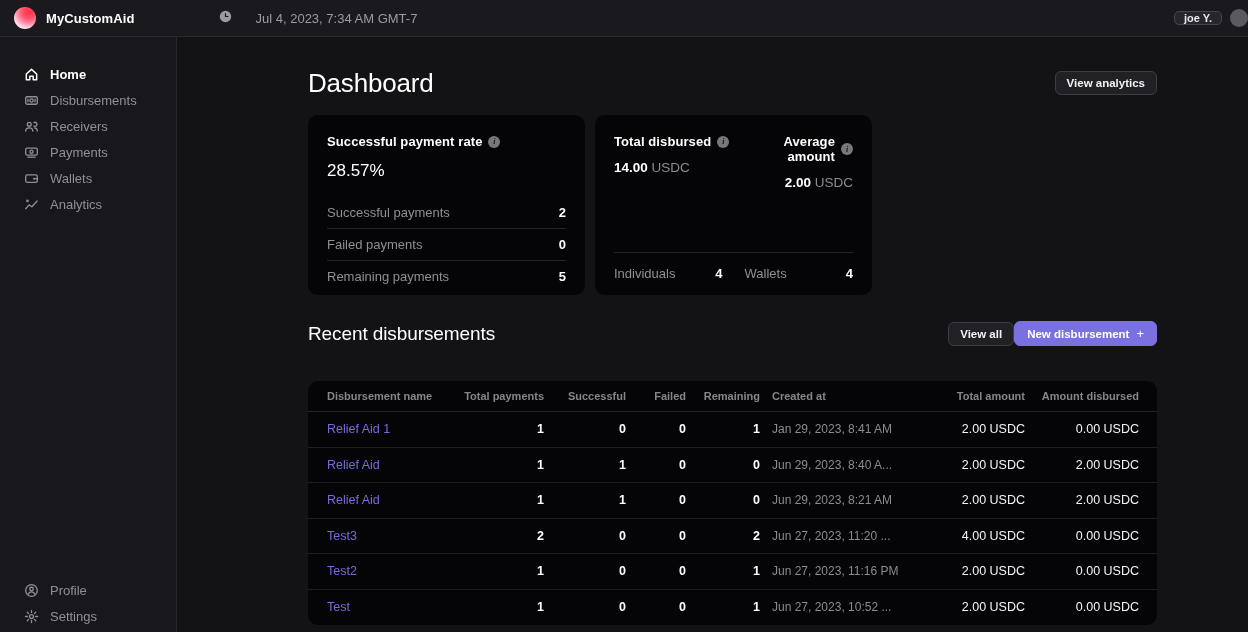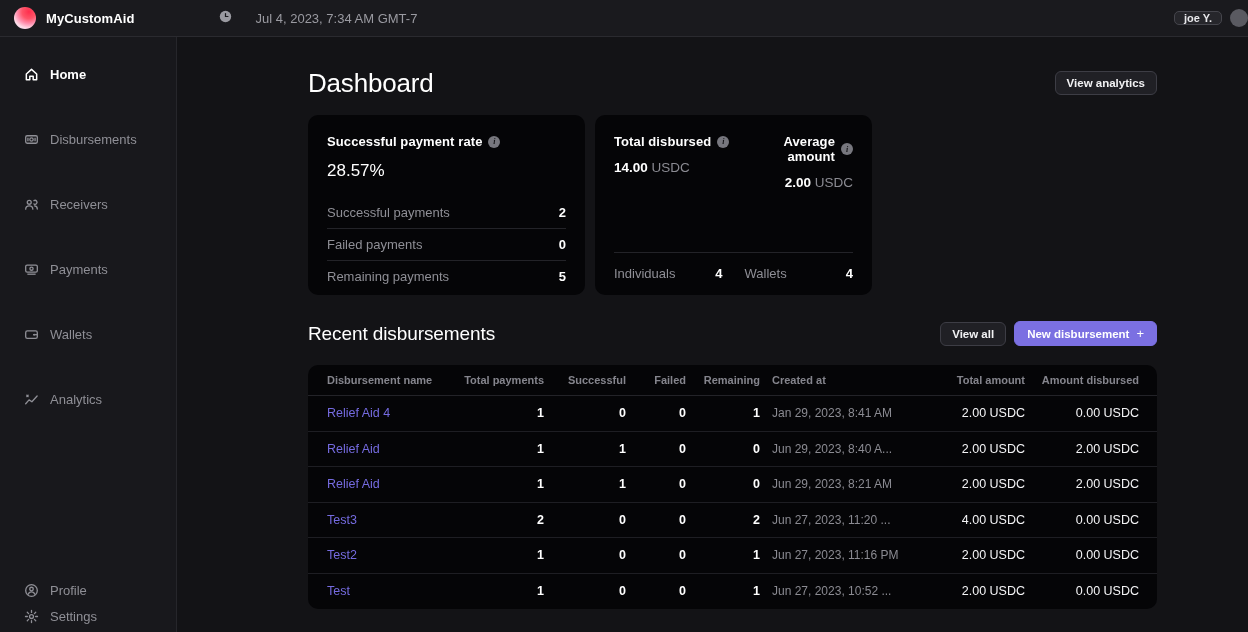--- a/index.html
+++ b/index.html
@@ -29,21 +29,21 @@
     background:#26262b; border:1px solid #45454c; border-radius:5px;
     color:#e9e9ec; font-size:11px; font-weight:600; padding:0 9px;
     font-family:inherit; cursor:pointer;
   }
   .avatar { width:18px; height:18px; border-radius:50%; background:#5a5a61; margin-right:-16px; flex:0 0 auto; cursor:pointer; }
 
   
   .sidebar {
     position:absolute; top:37px; left:0; bottom:0; width:177px;
     background:#18181c; border-right:1px solid #26262b;
-    display:flex; flex-direction:column; padding:24px 0 3px;gap:39px;
+    display:flex; flex-direction:column; padding:24px 0 3px;
   }
   .nav-item {
     display:flex; align-items:center; gap:11px;
     height:26px; padding:0 10px 0 24px;
     color:#8f8f96; font-size:13px; cursor:pointer; white-space:nowrap;
   }
   .nav-item .icn { width:15px; height:15px; display:flex; align-items:center; justify-content:center; flex:0 0 auto; }
   .nav-item svg { stroke:#8f8f96; }
   .nav-item.active { color:#ffffff; font-weight:700; }
   .nav-item.active svg { stroke:#ffffff; }
@@ -102,23 +102,23 @@
   .card2-spacer { flex:1; }
   .card2-divider { border:none; border-top:1px solid #232328; margin:0; }
   .card2-footer { display:grid; grid-template-columns:1fr 1fr; gap:22px; padding-top:13px; }
   .pair { display:flex; align-items:center; justify-content:space-between; font-size:13px; }
   .pair .lbl { color:#8f8f96; }
   .pair .val { color:#fff; font-weight:700; }
 
   
   .section-head { display:flex; align-items:center; justify-content:space-between; margin-top:27px; height:23px; }
   .section-title { font-size:19px; font-weight:500; letter-spacing:-.1px; }
-  .section-actions { display:flex; align-items:center; gap:8px; }
-
-  .table { margin-top:20px; background:#050507; border-radius:10px; overflow:hidden; }
+  .section-actions { display:flex; align-items:center; }
+
+  .table { margin-top:36px; background:#050507; border-radius:10px; overflow:hidden; }
   .t-head, .t-row {
     display:grid;
     grid-template-columns:132px 85px 82px 60px 74px 175px 90px 114px;
     align-items:center; padding:0 18px 0 19px;
   }
   .t-head { height:31px; border-bottom:1px solid #232328; color:#85858d; font-size:11px; font-weight:700; }
   .t-row { height:35.5px; border-bottom:1px solid #1e1e23; font-size:12.5px; }
   .t-row:last-child { border-bottom:none; }
   .col-r { text-align:right; }
   .col-created { padding-left:12px; }
@@ -319,21 +319,21 @@
         <span class="col-r">Total payments</span>
         <span class="col-r">Successful</span>
         <span class="col-r">Failed</span>
         <span class="col-r">Remaining</span>
         <span class="col-created">Created at</span>
         <span class="col-r">Total amount</span>
         <span class="col-r">Amount disbursed</span>
       </div>
 
       <div class="t-row">
-        <a class="c-name">Relief Aid 4</a>
+        <a class="c-name">Relief Aid 1</a>
         <span class="c-num">1</span>
         <span class="c-num">0</span>
         <span class="c-num">0</span>
         <span class="c-num">1</span>
         <span class="c-created">Jan 29, 2023, 8:41 AM</span>
         <span class="c-amt">2.00 USDC</span>
         <span class="c-amt">0.00 USDC</span>
       </div>
 
       <div class="t-row">

